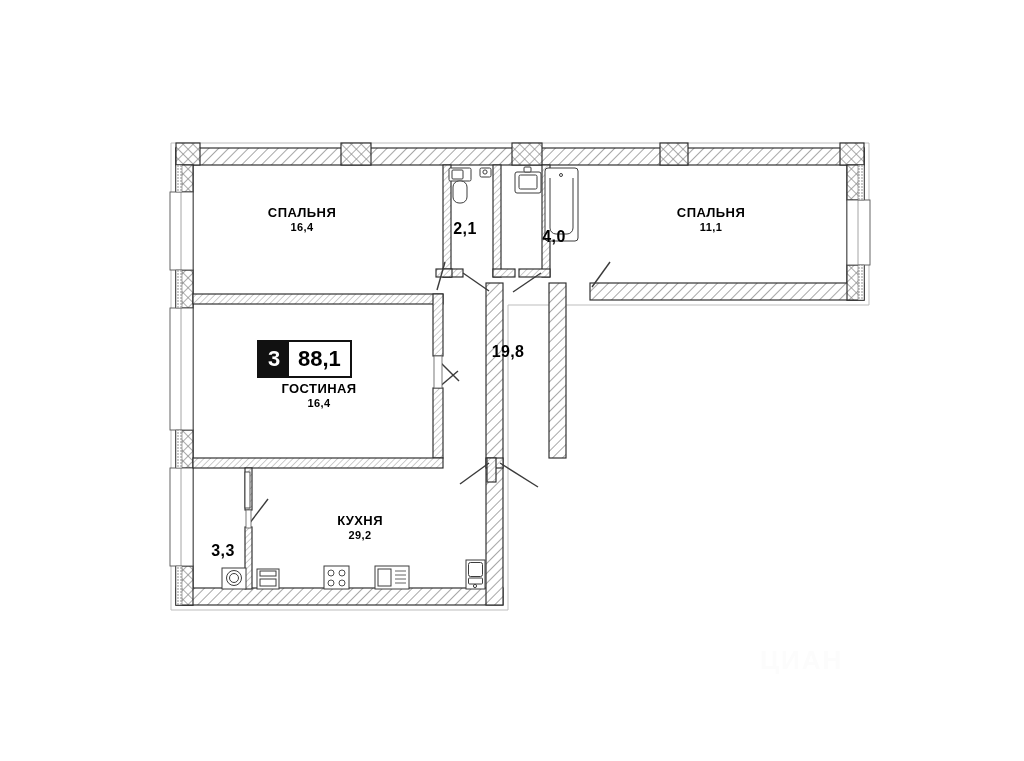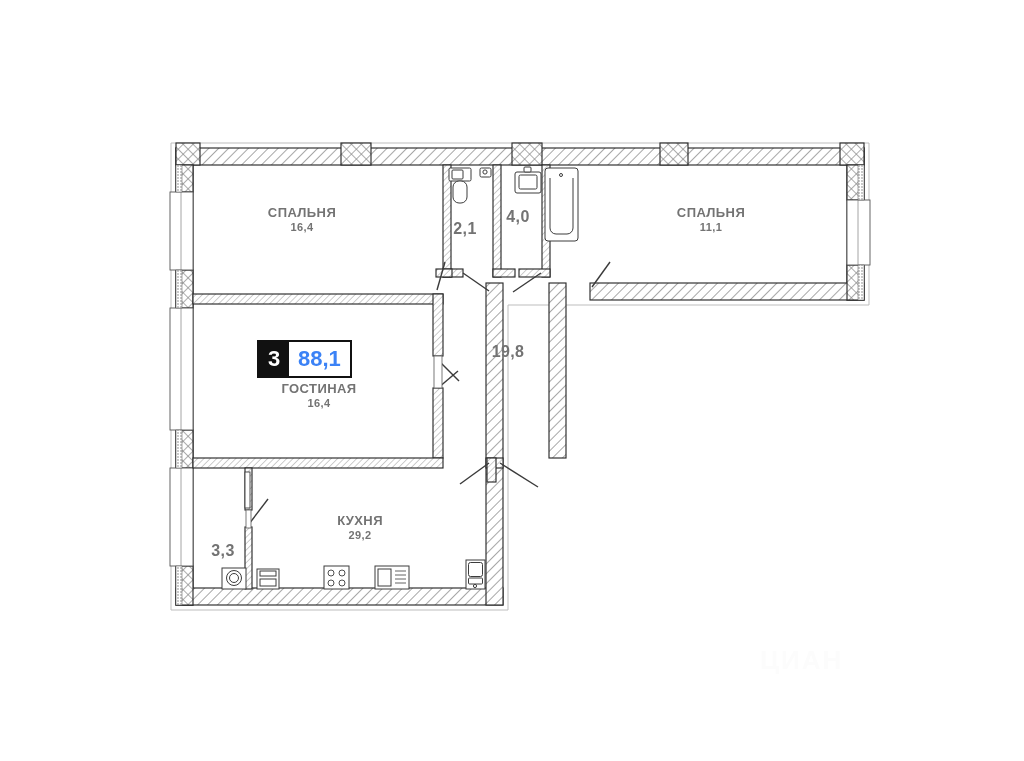--- a/index.html
+++ b/index.html
@@ -1,33 +1,33 @@
 <!DOCTYPE html>
 <html><head>
 <meta charset="utf-8">
 <style>
   html,body{margin:0;padding:0;background:#ffffff;}
   body{width:1024px;height:761px;overflow:hidden;
        font-family:"Liberation Sans","DejaVu Sans",sans-serif;}
   #stage{position:relative;width:1024px;height:761px;background:#fff;}
   svg#plan{position:absolute;left:0;top:0;width:1024px;height:761px;display:block;}
 
-  .lbl{position:absolute;text-align:center;color:#737373;
+  .lbl{position:absolute;text-align:center;color:#000000;
        font-weight:700;letter-spacing:.4px;line-height:1.12;}
   .lbl .nm{font-size:13px;}
   .lbl .ar{font-size:11px;}
   .lbl.plain{font-weight:700;font-size:16px;}
 
   
   #badge{position:absolute;display:flex;align-items:stretch;
          border:2px solid #111;background:#fff;height:34px;}
   #badge .rooms{background:#111;color:#fff;font-size:22px;font-weight:700;
                 display:flex;align-items:center;justify-content:center;
                 width:30px;}
-  #badge .area{color:#3b82f6;font-size:22px;font-weight:700;
+  #badge .area{color:#000000;font-size:22px;font-weight:700;
                display:flex;align-items:center;justify-content:center;
                padding:12px 9px;}
   #wm{position:absolute;color:#fcfcfc;font-size:26px;font-weight:700;
       letter-spacing:2px;user-select:none;}
 </style>
 </head>
 <body>
 
 <div id="stage">
 
@@ -266,21 +266,21 @@
     <div class="ar">16,4</div>
   </div>
 
   <div class="lbl" style="left:295px;top:502px;width:130px;margin-top:12px;">
     <div class="nm">КУХНЯ</div>
     <div class="ar">29,2</div>
   </div>
 
   <div class="lbl plain" style="left:440px;top:220px;width:50px;">2,1</div>
 
-  <div class="lbl plain" style="left:493px;top:208px;width:50px;">4,0</div>
+  <div class="lbl plain" style="left:493px;top:228px;width:50px;padding-left:36px;">4,0</div>
 
   <div class="lbl plain" style="left:478px;top:343px;width:60px;font-weight:700;">19,8</div>
 
   <div class="lbl plain" style="left:198px;top:542px;width:50px;">3,3</div>
 
   <div id="badge" style="left:257px;top:340px;">
     <div class="rooms">3</div>
     <div class="area">88,1</div>
   </div>
 

